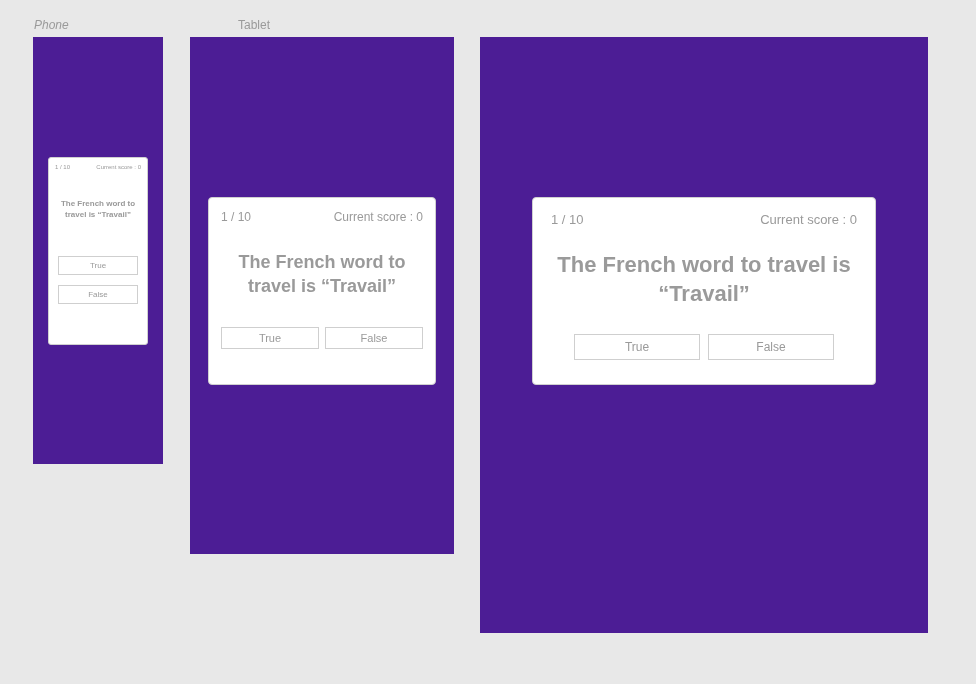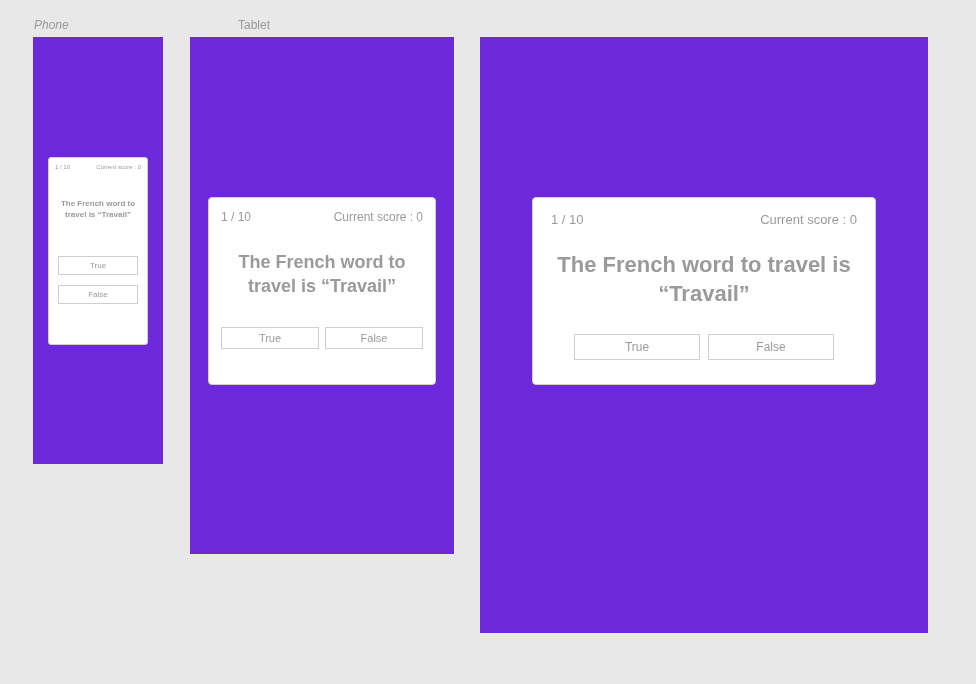--- a/index.html
+++ b/index.html
@@ -10,21 +10,21 @@
     height: 684px;
     position: relative;
   }
   .frame-label {
     position: absolute;
     font-size: 12px;
     color: #9a9a9a;
   }
   .frame {
     position: absolute;
-    background: #6d28d9;
+    background: #4c1d95;
   }
 
   
   .phone { left: 33px; top: 37px; width: 130px; height: 427px; }
   .phone-card {
     position: absolute;
     left: 15px; top: 120px; width: 100px; height: 188px;
     border: 1px solid #d0d0d0;
     border-radius: 3px;
     background: #fff;

